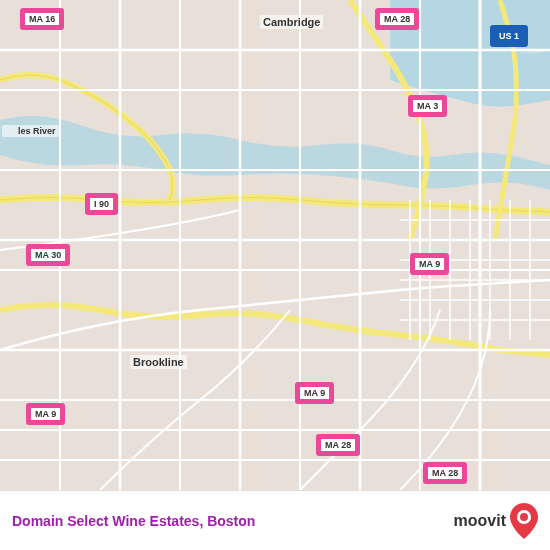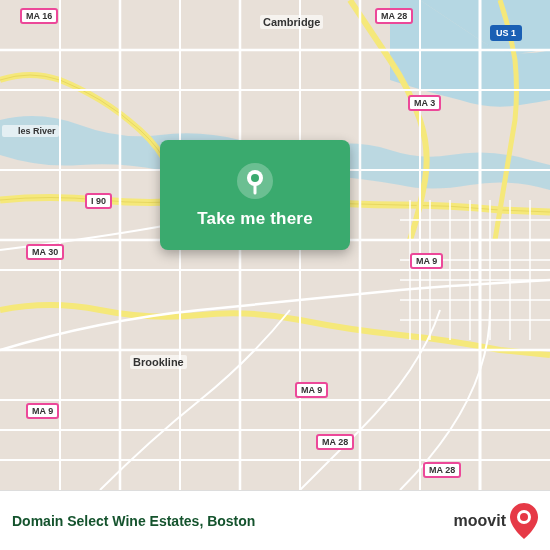--- a/index.html
+++ b/index.html
@@ -70,21 +70,21 @@
       position: relative;
     }
 
     #location-info {
       flex: 1;
     }
 
     .location-name {
       font-size: 14px;
       font-weight: 600;
-      color: #14532d;
+      color: #a21caf;
     }
 
     #moovit-logo {
       display: flex;
       align-items: center;
       gap: 4px;
     }
 
     .moovit-text {
       font-size: 16px;
@@ -116,21 +116,21 @@
       border-radius: 2px;
       white-space: nowrap;
     }
 
     .route-label {
       position: absolute;
       font-size: 9px;
       font-weight: 700;
       color: #333;
       background: white;
-      border: 2px solid #ec4899;
+      border: 5px solid #ec4899;
       border-radius: 3px;
       padding: 1px 4px;
       white-space: nowrap;
     }
   </style>
 </head>
 <body>
 
 <div id="map-container">
 
@@ -204,30 +204,20 @@
   <div class="route-label" style="top:25px; left:490px; background:#1a5fb4; color:white; border-color:#1a5fb4;">US 1</div>
   <div class="route-label" style="top:193px; left:85px;">I 90</div>
   <div class="route-label" style="top:95px; left:408px;">MA 3</div>
   <div class="route-label" style="top:244px; left:14px;margin-left:12px;">MA 30</div>
   <div class="route-label" style="top:253px; left:410px;">MA 9</div>
   <div class="route-label" style="top:403px; left:26px;">MA 9</div>
   <div class="route-label" style="top:382px; left:295px;">MA 9</div>
   <div class="route-label" style="top:434px; left:316px;">MA 28</div>
   <div class="route-label" style="top:462px; left:423px;">MA 28</div>
 
-  <div id="take-me-there-card">
-
-    <svg class="pin-icon" viewBox="0 0 40 40" xmlns="http://www.w3.org/2000/svg">
-      <circle cx="20" cy="20" r="18" fill="rgba(255,255,255,0.25)"></circle>
-      <circle cx="20" cy="17" r="8" fill="white"></circle>
-      <path d="M20,17 Q20,28 20,32" stroke="white" stroke-width="3" fill="none" stroke-linecap="round"></path>
-      <circle cx="20" cy="17" r="4" fill="#3aaa6e"></circle>
-    </svg>
-    <span class="take-me-text">Take me there</span>
-  </div>
 </div>
 
 <div id="bottom-bar">
   <div id="location-info">
     <div class="location-name">Domain Select Wine Estates, Boston</div>
   </div>
 
   <div id="moovit-logo">
     <span class="moovit-text">moovit</span>
     <svg class="moovit-pin" viewBox="0 0 28 36" xmlns="http://www.w3.org/2000/svg">

